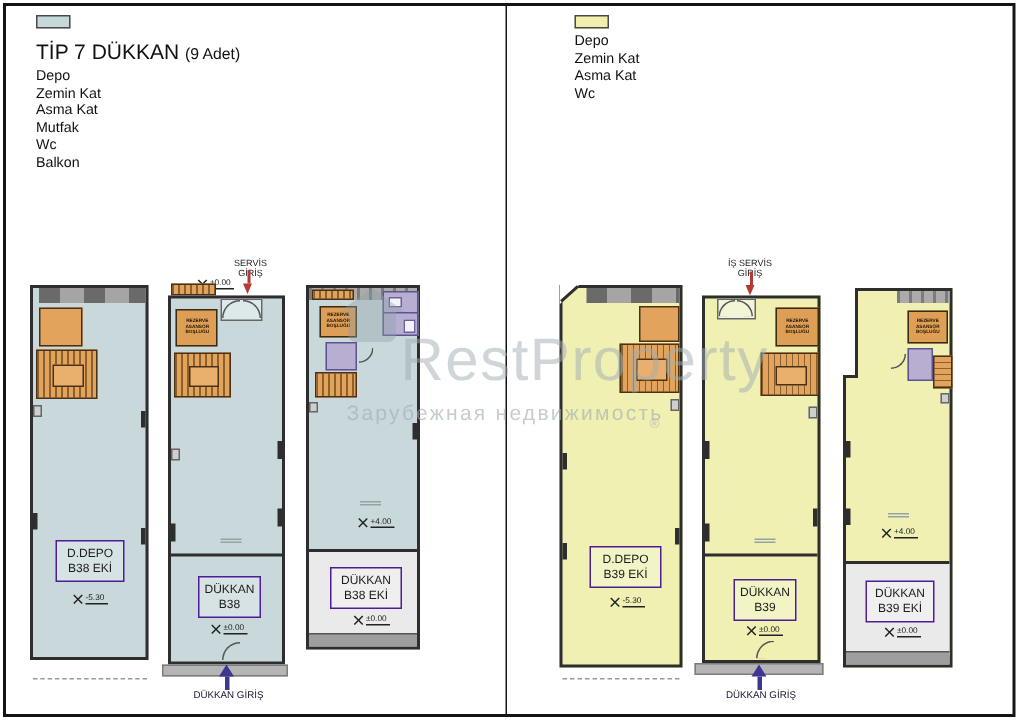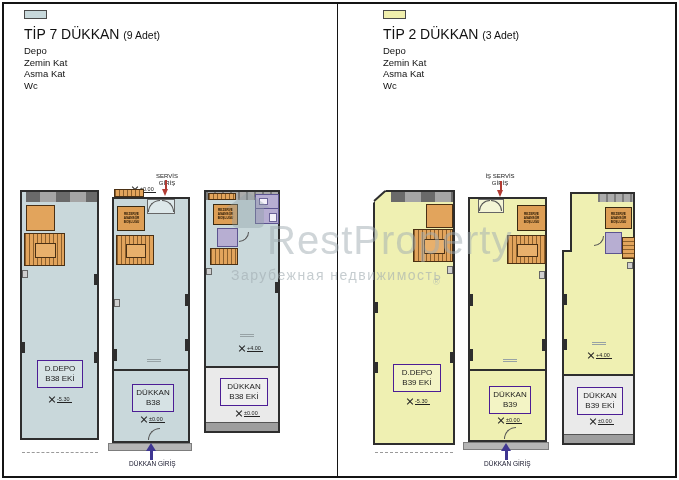--- a/index.html
+++ b/index.html
@@ -74,27 +74,28 @@
 <div class="frame"></div>
 <div class="divider"></div>
 
 <div class="legend" style="left:24px;top:10px;">
   <div class="swatch" style="background:#c7d8db;"></div>
   <div class="lg-title"><span>TİP 7 DÜKKAN</span> <span class="lg-count">(9 Adet)</span></div>
   <div class="lg-items">
     <div>Depo</div>
     <div>Zemin Kat</div>
     <div>Asma Kat</div>
+    <div>Mutfak</div>
     <div>Wc</div>
+    <div>Balkon</div>
   </div>
 </div>
 
 <div class="legend" style="left:383px;top:10px;">
   <div class="swatch" style="background:#f0efad;"></div>
-  <div class="lg-title"><span>TİP 2 DÜKKAN</span> <span class="lg-count">(3 Adet)</span></div>
   <div class="lg-items">
     <div>Depo</div>
     <div>Zemin Kat</div>
     <div>Asma Kat</div>
     <div>Wc</div>
   </div>
 </div>
 
 <div class="plan fill-blue" style="left:20px;top:190px;width:79px;height:250px;">
   <div class="band" style="left:4px;right:0;top:0;height:10px;"></div>

